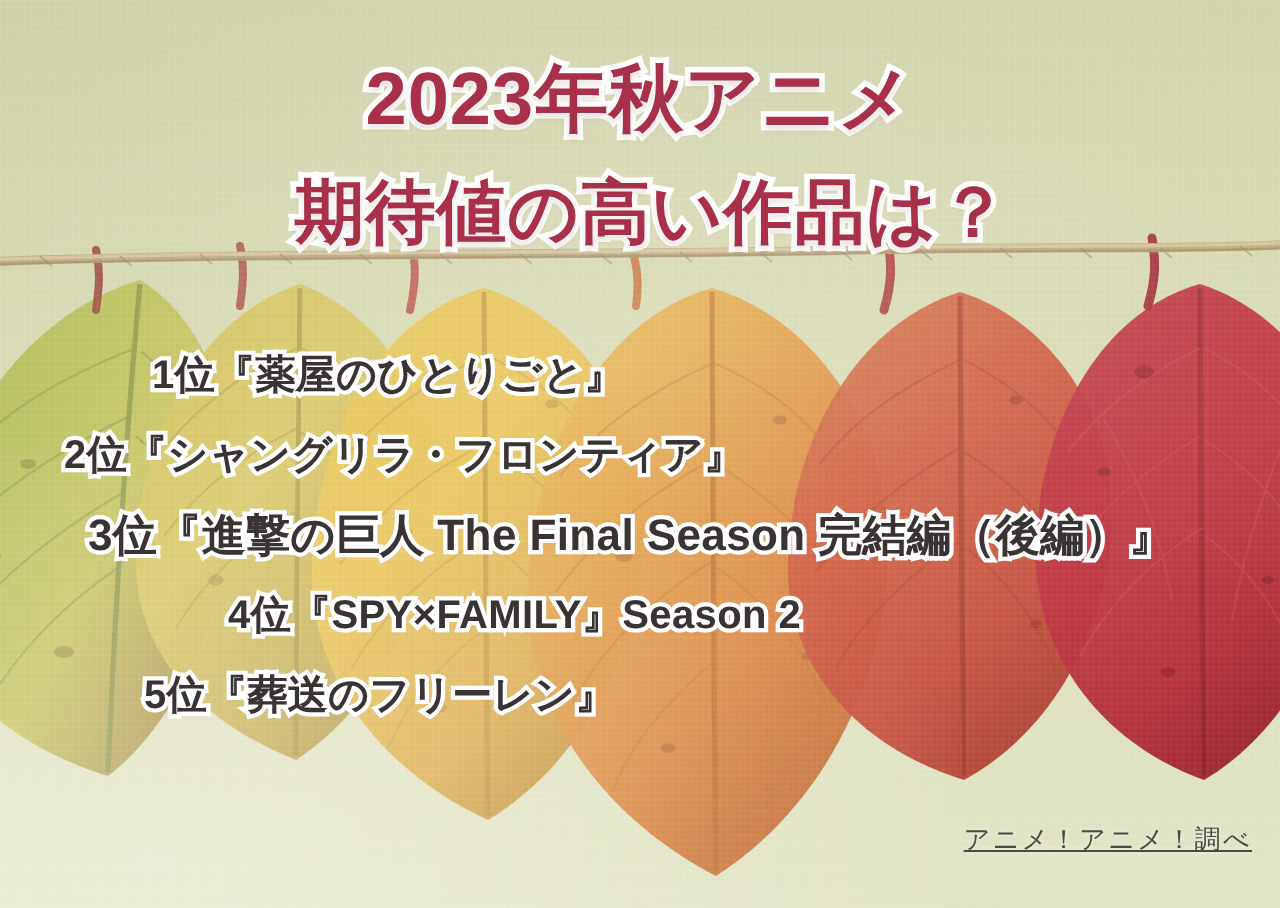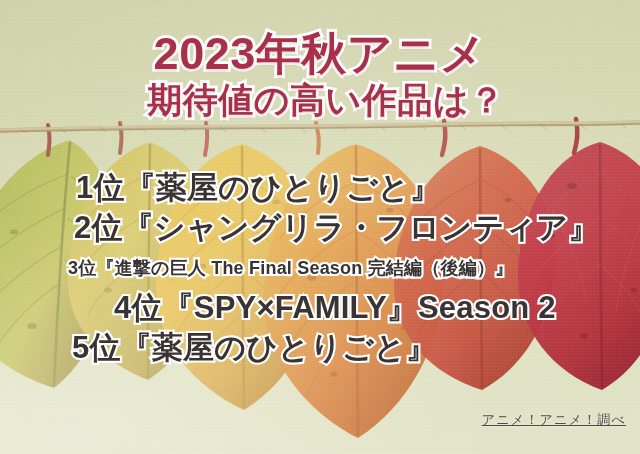--- a/index.html
+++ b/index.html
@@ -47,56 +47,56 @@
     position: absolute;
     top: 30px;
     left: 0;
     width: 640px;
     text-align: center;
     z-index: 60;
     line-height: 1.06;
   }
   .title-line {
     display: block;
-    font-size: 45px;
+    font-size: 37px;
     font-weight: 700;
     letter-spacing: 0.5px;
     color: #a8304a;
     -webkit-text-stroke: 5.5px #ffffff;
     paint-order: stroke fill;
     text-shadow:
       0 0 2px rgba(255,255,255,0.95),
       0 2px 3px rgba(120,70,70,0.20);
   }
-  .title-line.second { font-size: 35px; margin-top: 3px; padding-left: 12px; }
+  .title-line.second { font-size: 35px; margin-top: 19px; padding-left: 12px; }
 
   
   .rank-list {
     position: absolute;
     top: 168px;
     left: 0;
     width: 640px;
     z-index: 60;
   }
   .rank-item {
     display: block;
-    font-size: 31px;
+    font-size: 20px;
     font-weight: 700;
     color: #3a3333;
     letter-spacing: 0.2px;
     line-height: 40px;
     height: 40px;
     white-space: nowrap;
     -webkit-text-stroke: 4.2px #ffffff;
     paint-order: stroke fill;
     text-shadow: 0 0 2px rgba(255,255,255,0.9);
   }
   .rank-item.r1 { padding-left: 76px; }
-  .rank-item.r2 { padding-left: 74px; }
-  .rank-item.r3 { padding-left: 68px; font-size: 18px; }
+  .rank-item.r2 { padding-left: 32px; }
+  .rank-item.r3 { padding-left: 32px; font-size: 22px; margin-left: 12px; }
   .rank-item.r4 { padding-left: 114px; }
   .rank-item.r5 { padding-left: 72px; }
 
   
   .credit {
     position: absolute;
     right: 14px;
     bottom: 25px;
     font-size: 13px;
     font-weight: 400;
@@ -350,18 +350,18 @@
   <div class="title-block">
     <span class="title-line">2023年秋アニメ</span>
     <span class="title-line second">期待値の高い作品は？</span>
   </div>
 
   <div class="rank-list">
     <span class="rank-item r1">1位『薬屋のひとりごと』</span>
     <span class="rank-item r2">2位『シャングリラ・フロンティア』</span>
     <span class="rank-item r3">3位『進撃の巨人 The Final Season 完結編（後編）』</span>
     <span class="rank-item r4">4位『SPY×FAMILY』Season 2</span>
-    <span class="rank-item r5">5位『薬屋のひとりごと』</span>
+    <span class="rank-item r5">5位『葬送のフリーレン』</span>
   </div>
 
   <div class="credit">アニメ！アニメ！調べ</div>
 
 </div>
 
 </body></html>

